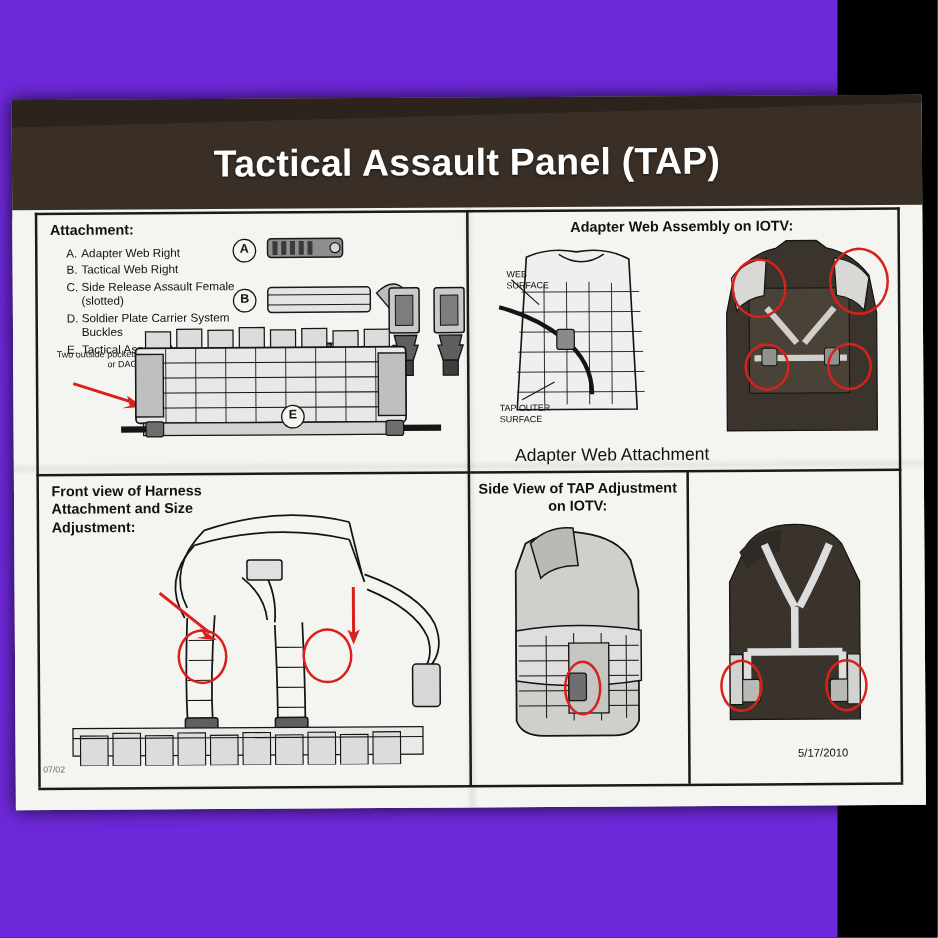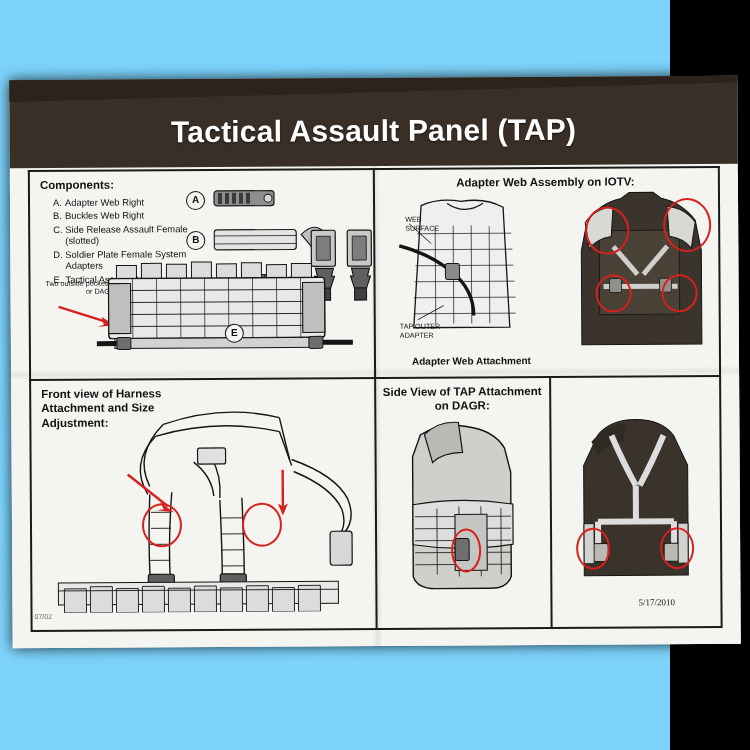--- a/index.html
+++ b/index.html
@@ -9,21 +9,21 @@
     width: 750px;
     height: 750px;
     overflow: hidden;
     font-family: "Liberation Sans", sans-serif;
   }
 
   #stage {
     position: relative;
     width: 670px;
     height: 750px;
-    background: #7dd3fc;
+    background: #6d28d9;
   }
 
   
   .sheet {
     position: absolute;
     left: 11px;
     top: 78px;
     width: 728px;
     height: 568px;
     background: #f2f2ee;
@@ -160,21 +160,20 @@
     border-radius: 50%;
     background: transparent;
   }
 
   .arrow { position: absolute; }
 
   .date-stamp {
     position: absolute;
     font-size: 9px;
     color: #111;
-    font-family: Liberation Serif, serif;
   }
   .corner-stamp {
     position: absolute;
     font-size: 7px;
     color: #6b6b66;
   }
 
   
   .ill { position: absolute; }
   svg { display: block; }
@@ -197,38 +196,38 @@
       <div class="rule-h" style="left:18px; top:2px; width:692px;"></div>
       <div class="rule-h" style="left:18px; top:211px; width:692px;"></div>
       <div class="rule-h" style="left:18px; top:462px; width:692px;"></div>
       <div class="rule-v" style="left:18px; top:2px; height:460px;"></div>
       <div class="rule-v" style="left:708px; top:2px; height:460px;"></div>
       <div class="rule-v" style="left:363px; top:2px; height:460px;"></div>
       <div class="rule-v" style="left:538px; top:211px; height:251px;"></div>
 
       <div class="panel" style="left:18px; top:2px; width:345px; height:209px;">
 
-        <div class="hdr" style="position:absolute; left:12px; top:8px;">Components:</div>
+        <div class="hdr" style="position:absolute; left:12px; top:8px;">Attachment:</div>
 
         <ol class="comp-list" style="position:absolute; left:24px; top:24px; width:140px;">
           <li>
             <span class="lt">A.</span>
             <span>Adapter Web Right</span>
           </li>
           <li>
             <span class="lt">B.</span>
-            <span>Buckles Web Right</span>
+            <span>Tactical Web Right</span>
           </li>
           <li>
             <span class="lt">C.</span>
             <span>Side Release Assault Female (slotted)</span>
           </li>
           <li>
             <span class="lt">D.</span>
-            <span>Soldier Plate Female System Adapters</span>
+            <span>Soldier Plate Carrier System Buckles</span>
           </li>
           <li>
             <span class="lt">E.</span>
             <span>Tactical Assault Panel</span>
           </li>
         </ol>
 
         <div class="badge" style="left:158px; top:22px;">A</div>
         <div class="ill" style="left:185px; top:18px;">
           <svg width="70" height="24" viewBox="0 0 70 24">
@@ -362,22 +361,22 @@
 
             <path d="M12 52 q30 8 52 26 q22 18 22 44" fill="none" stroke="#141414" stroke-width="3.4"></path>
             <rect x="58" y="70" width="14" height="16" rx="2" fill="#8a8a8a" stroke="#141414" stroke-width="1"></rect>
 
             <line x1="22" y1="30" x2="44" y2="50" stroke="#141414" stroke-width="0.9"></line>
 
             <line x1="30" y1="126" x2="56" y2="112" stroke="#141414" stroke-width="0.9"></line>
           </svg>
         </div>
         <div class="tiny" style="position:absolute; left:32px; top:48px; width:42px;">WEB SURFACE</div>
-        <div class="tiny" style="position:absolute; left:26px; top:155px; width:44px;">TAP OUTER ADAPTER</div>
-        <div class="tiny" style="position:absolute; left:38px; top:188px; font-size:10px;font-weight:bold;">Adapter Web Attachment</div>
+        <div class="tiny" style="position:absolute; left:26px; top:155px; width:44px;">TAP OUTER SURFACE</div>
+        <div class="tiny" style="position:absolute; left:38px; top:188px; font-size:14px;">Adapter Web Attachment</div>
 
         <div class="ill" style="left:196px; top:24px;">
           <svg width="142" height="158" viewBox="0 0 142 158">
 
             <path d="M18 30 q14 -18 34 -22 l8 -6 h24 l8 6 q20 4 34 22 l6 30 v94 h-120 v-94 z" fill="#3b342c" stroke="#141414" stroke-width="1"></path>
 
             <path d="M30 40 h80 v84 h-80 z" fill="#4a4137" stroke="#141414" stroke-width="0.8"></path>
 
             <path d="M16 32 q10 -14 28 -16 l-2 30 q-14 2 -22 12 z" fill="#d8d8d4" stroke="#141414" stroke-width="1"></path>
             <path d="M126 32 q-10 -14 -28 -16 l2 30 q14 2 22 12 z" fill="#d8d8d4" stroke="#141414" stroke-width="1"></path>
@@ -471,21 +470,21 @@
           </svg>
         </div>
         <div class="ellipse" style="left:112px; top:125px; width:36px; height:40px;"></div>
         <div class="ellipse" style="left:212px; top:125px; width:36px; height:40px;"></div>
 
         <div class="corner-stamp" style="left:4px; top:234px;">07/02</div>
       </div>
 
       <div class="panel" style="left:363px; top:211px; width:175px; height:251px;">
 
-        <div class="hdr center" style="position:absolute; left:8px; top:8px; width:160px;">Side View of TAP Attachment on DAGR:</div>
+        <div class="hdr center" style="position:absolute; left:8px; top:8px; width:160px;">Side View of TAP Adjustment on IOTV:</div>
 
         <div class="ill" style="left:20px; top:42px;">
           <svg width="140" height="180" viewBox="0 0 140 180">
 
             <path d="M26 16 q20 -12 46 -8 q28 4 38 22 l6 24 v104 q-4 12 -20 12 h-56 q-18 0 -22 -12 v-120 z" fill="#cfcfcb" stroke="#141414" stroke-width="1.4"></path>
 
             <path d="M30 16 q14 -14 34 -12 l4 30 q-20 0 -30 10 z" fill="#b9b9b5" stroke="#141414" stroke-width="1.2"></path>
 
             <path d="M18 86 q50 -8 100 0 v40 q-50 8 -100 0 z" fill="#dedede" stroke="#141414" stroke-width="1.2"></path>
 

